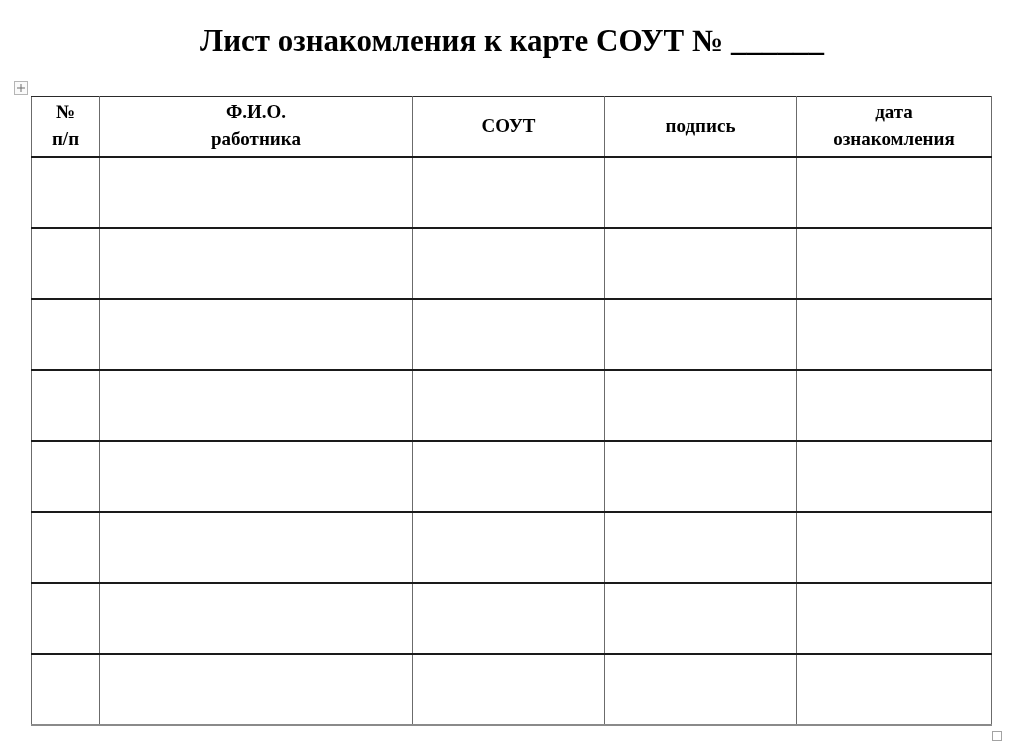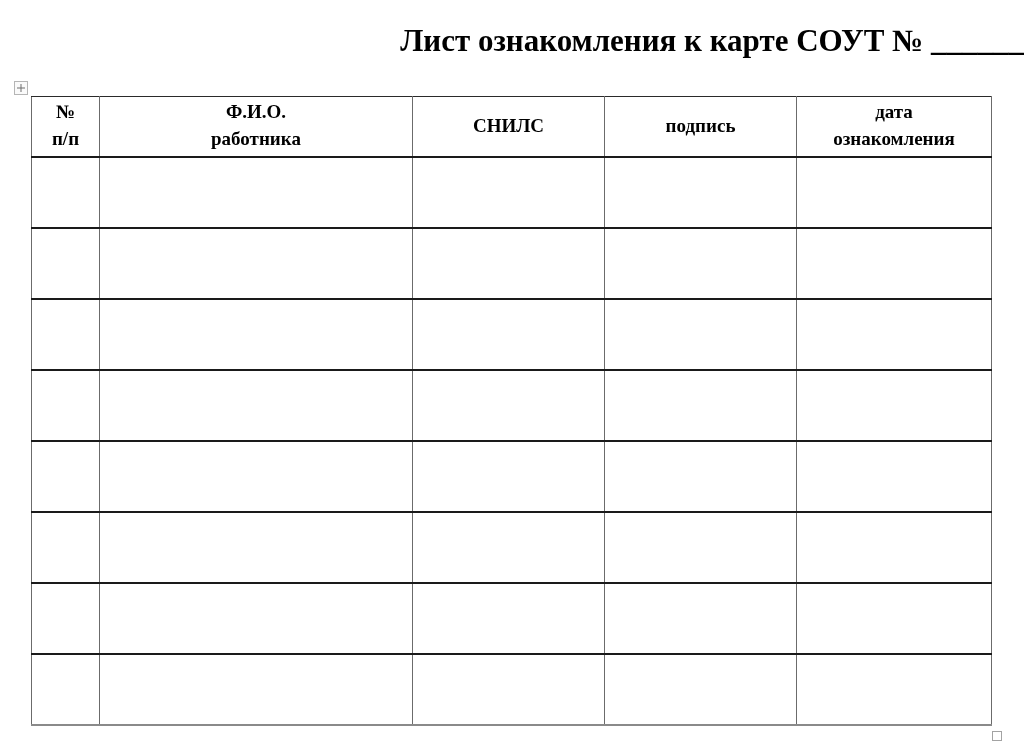--- a/index.html
+++ b/index.html
@@ -14,21 +14,21 @@
   }
 
   .page { position: absolute; inset: 0; }
 
   .doc-title {
     position: absolute;
     top: 22px;
     left: 0;
     width: 100%;
     margin: 0;
-    text-align: right;
+    text-align: center;
     font-size: 31px;
     font-weight: 700;
     line-height: 1.2;
     white-space: pre;
     color: #000000;
   }
 
   
   .move-handle {
     position: absolute;
@@ -131,21 +131,21 @@
         <col class="c3">
         <col class="c4">
         <col class="c5">
     </colgroup>
     <thead>
       <tr>
         <th>№
 п/п</th>
         <th>Ф.И.О.
 работника</th>
-        <th>СНИЛС</th>
+        <th>СОУТ</th>
         <th>подпись</th>
         <th>дата
 ознакомления</th>
       </tr>
     </thead>
     <tbody>
         <tr>
           <td></td>
           <td></td>
           <td></td>

